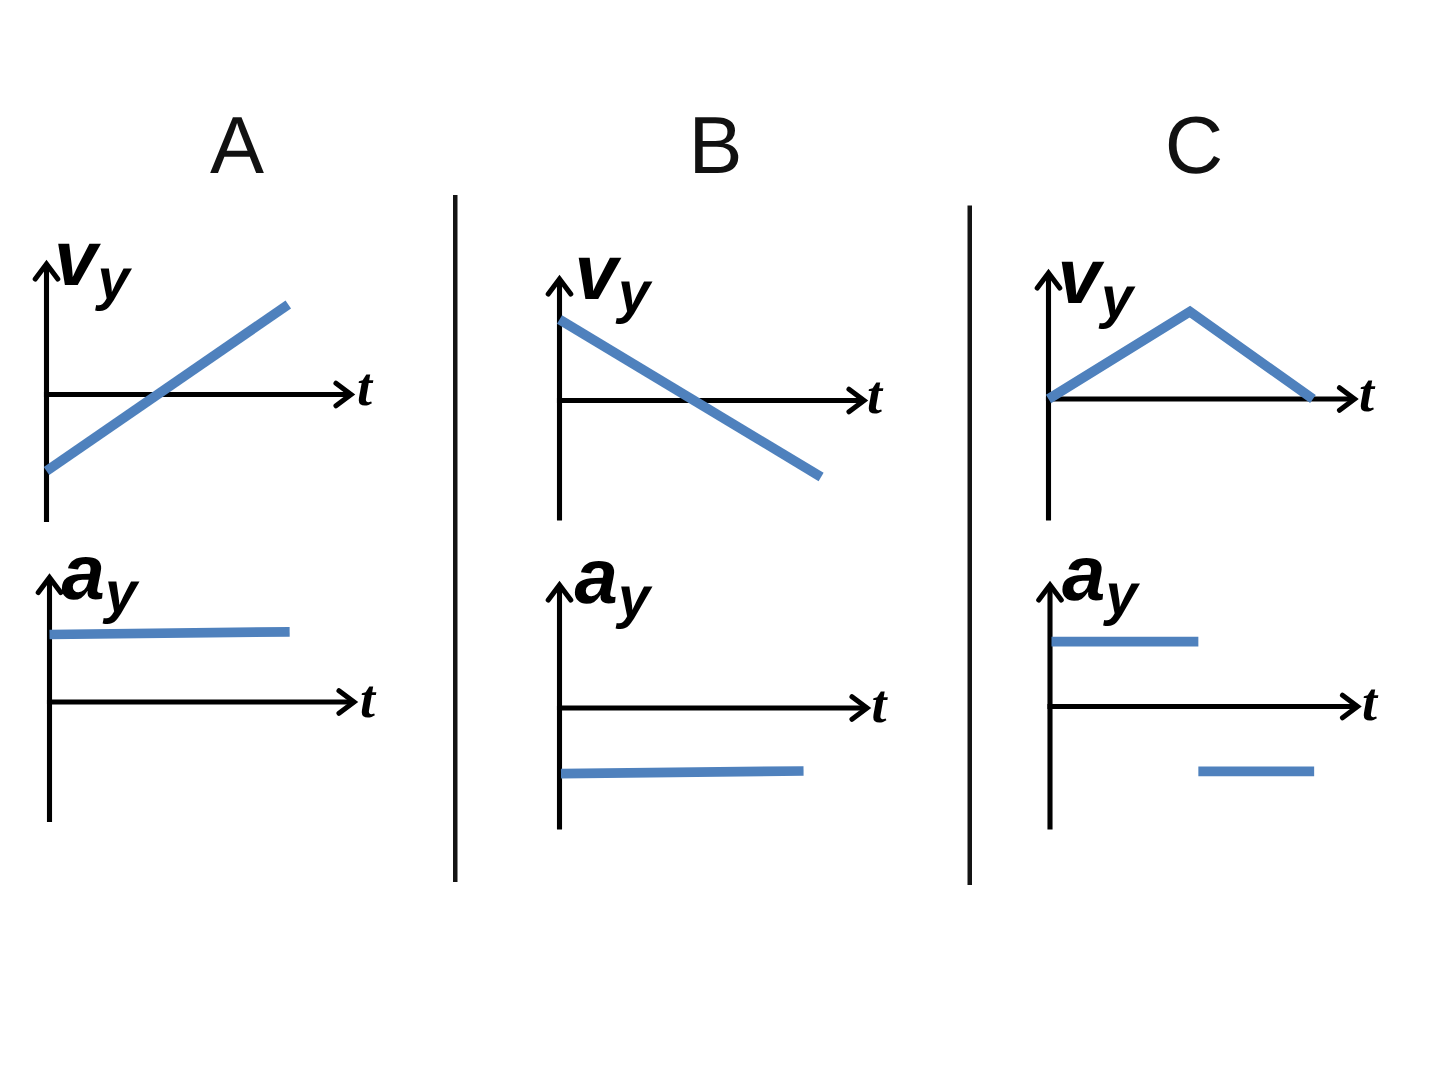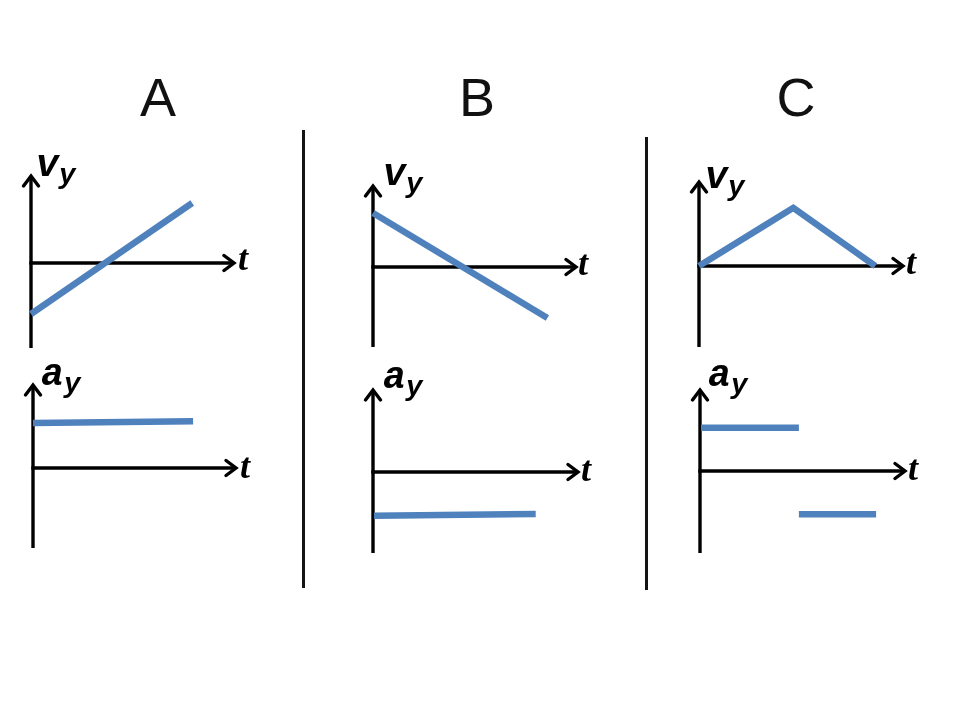--- a/index.html
+++ b/index.html
@@ -32,24 +32,24 @@
     line-height: 1.0;
     letter-spacing: 0;
   }
   .divider {
     position: absolute;
     width: 2.5px;
     background: #141414;
   }
   .ylab {
     position: absolute;
-    font-family: Liberation Mono, monospace;
+    font-family: Liberation Sans, sans-serif;
     font-style: italic;
     font-weight: bold;
-    font-size: 38px;
+    font-size: 52px;
     color: #000000;
     line-height: 1.0;
     white-space: nowrap;
   }
   .ylab sub {
     font-size: 0.74em;
     font-style: italic;
     font-weight: bold;
     vertical-align: -0.24em;
     line-height: 0;

